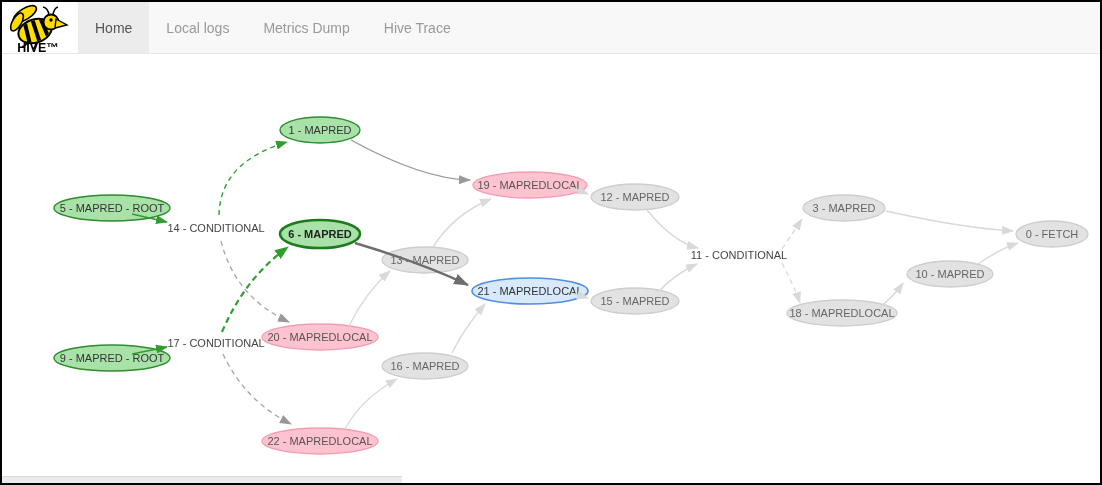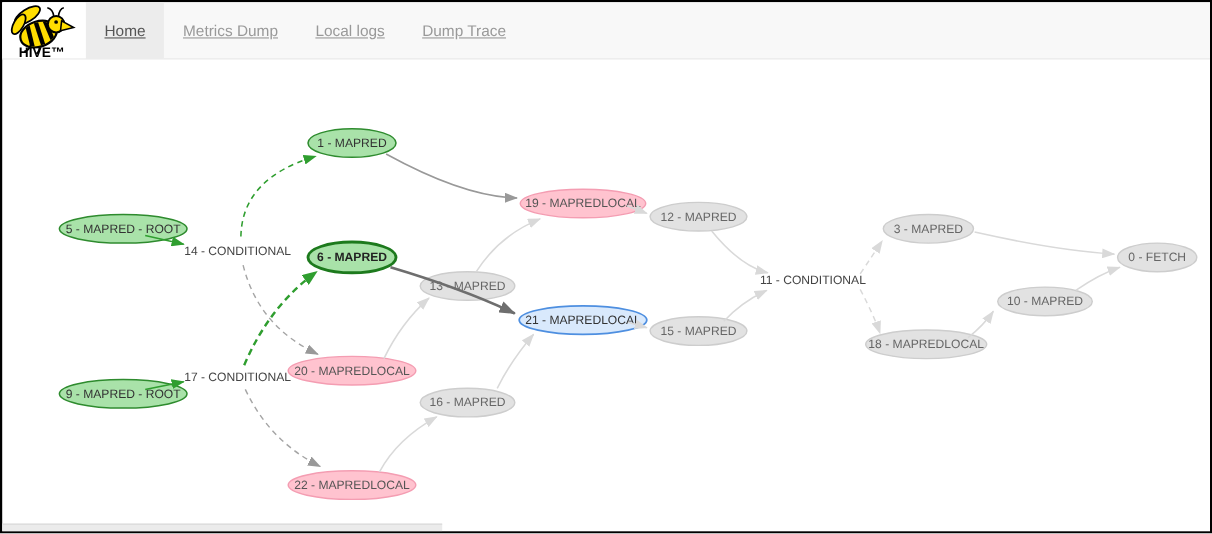--- a/index.html
+++ b/index.html
@@ -12,21 +12,21 @@
   }
 
   
   .navbar {
     position:absolute; top:0; left:0; right:0; height:52px;
     background:#f8f8f8; border-bottom:1px solid #e8e8e8; z-index:5;
   }
   .nav-list { list-style:none; margin:0 0 0 76px; padding:0; display:flex; height:100%; }
   .nav-item {
     display:flex; align-items:center; padding:0 17px;
-    font-size:14px; color:#999; cursor:pointer; white-space:nowrap;text-decoration:underline;
+    font-size:14px; color:#999; cursor:pointer; white-space:nowrap;
   }
   .nav-item.active { background:#ececec; color:#555; }
   .logo {
     position:absolute; left:0; top:0; width:76px; height:51px;
     background:#fff; display:flex; align-items:flex-end; justify-content:flex-start;
     padding-left:5px; z-index:6; cursor:pointer;
   }
 
   
   #graph { position:absolute; left:0; top:0; z-index:1; }
@@ -214,21 +214,21 @@
 
         <circle cx="43" cy="18" r="7.5" style="fill:var(--logo-yellow)" stroke="#000" stroke-width="1.8"></circle>
         <path d="M48 15 L59 21 L47 24 z" style="fill:var(--logo-yellow)" stroke="#000" stroke-width="1.4"></path>
         <circle cx="43" cy="16" r="1.7" fill="#000"></circle>
 
         <text x="30" y="47.5" text-anchor="middle" font-family="Liberation Sans, sans-serif" font-size="12.5" font-weight="bold" fill="#000">HIVE™</text>
       </svg>
     </div>
     <ul class="nav-list">
       <li class="nav-item active">Home</li>
+      <li class="nav-item">Local logs</li>
       <li class="nav-item">Metrics Dump</li>
-      <li class="nav-item">Local logs</li>
-      <li class="nav-item">Dump Trace</li>
+      <li class="nav-item">Hive Trace</li>
     </ul>
   </nav>
 
   <div class="bottom-strip"></div>
 
 </div>
 
 </body></html>

